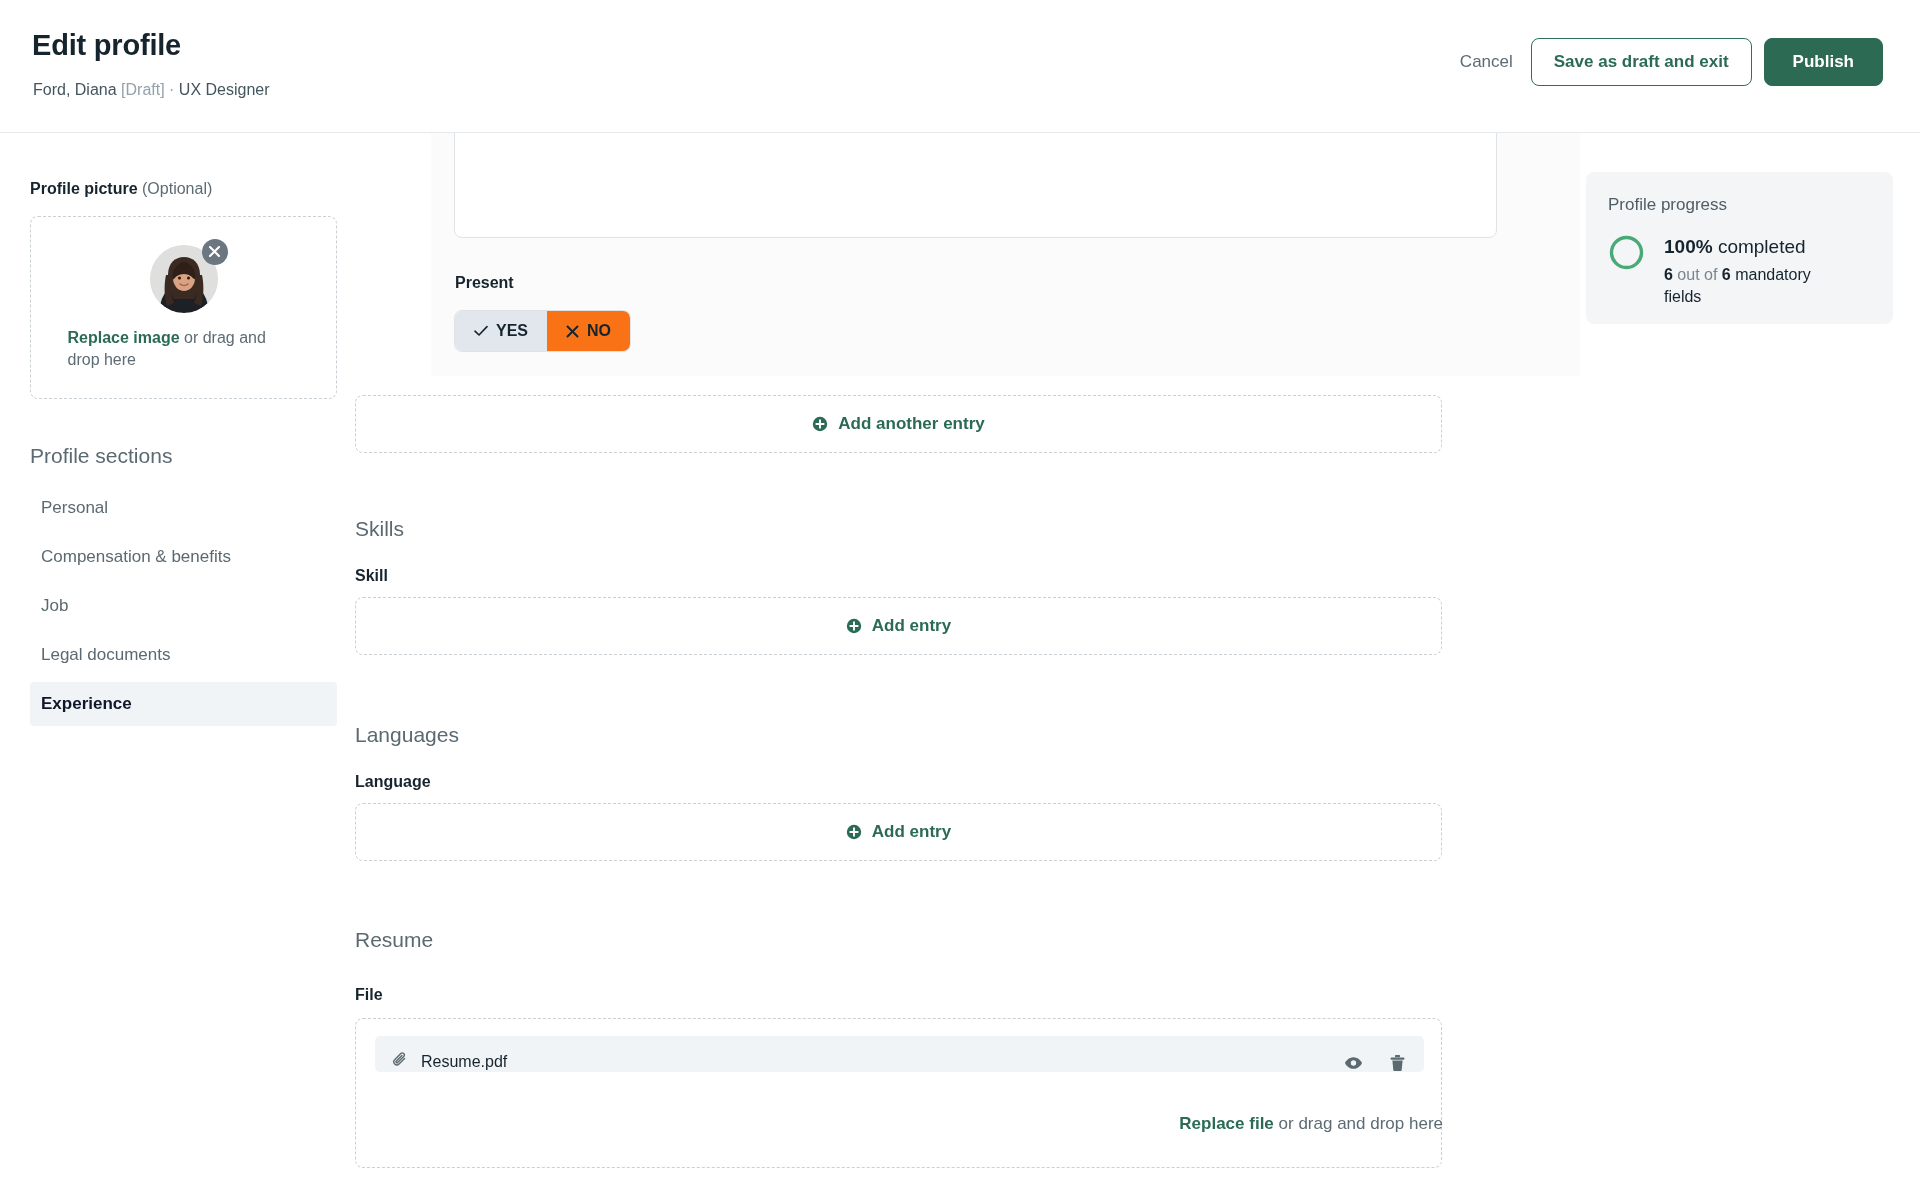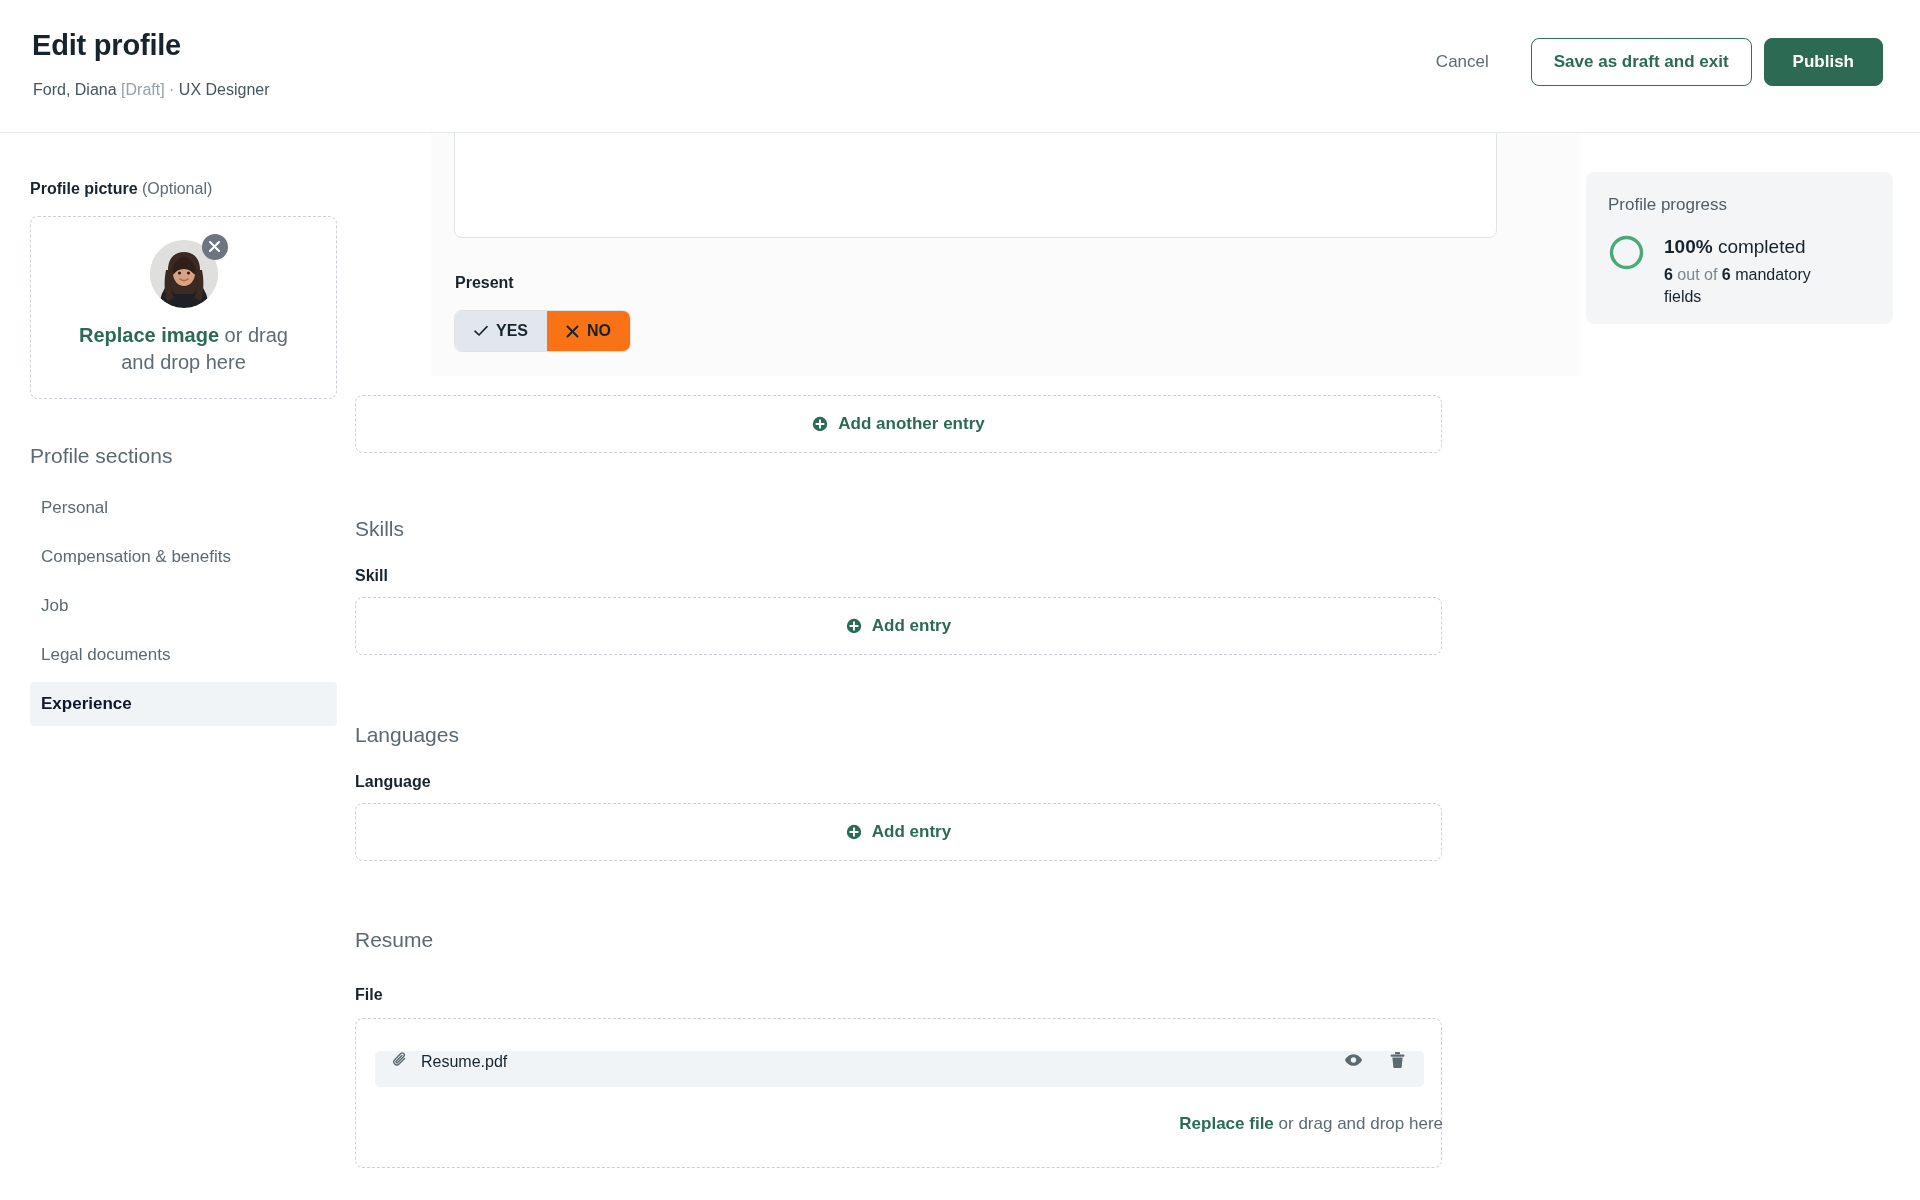--- a/index.html
+++ b/index.html
@@ -38,21 +38,21 @@
     font-family: inherit; font-size: 17px; color: #5c6b74;
     padding: 12px 18px; cursor: pointer;
   }
   .btn-draft {
     background: #ffffff;
     border: 1.5px solid #2e7059;
     color: #2b6a55;
     font-family: inherit; font-size: 17px; font-weight: bold;
     border-radius: 8px;
     padding: 13px 22px;
-    margin-left: 24px;
+    margin-left: 0;
     cursor: pointer;
     white-space: nowrap;
   }
   .btn-publish {
     background: #2c6a54;
     border: 1.5px solid #2c6a54;
     color: #ffffff;
     font-family: inherit; font-size: 17px; font-weight: bold;
     border-radius: 8px;
     padding: 13px 28px;
@@ -90,21 +90,21 @@
   .avatar-close {
     position: absolute; right: -10px; top: -6px;
     width: 26px; height: 26px; border-radius: 50%;
     background: #6b7680;
     display: flex; align-items: center; justify-content: center;
     cursor: pointer; border: none;
   }
   .avatar-close svg { display:block; }
   .dz-caption {
     margin-top: 14px; width: 232px;
-    text-align: center; font-size: 20px; line-height: 1.35;
+    text-align: left; font-size: 16px; line-height: 1.35;
     color: #5d6b74;
   }
   .dz-caption .link { color: #2b6a55; font-weight: bold; }
 
   .sections-title {
     margin-top: 45px;
     font-size: 21px; color: #5b6971; font-weight: normal;
   }
   .nav { margin-top: 18px; }
   .nav-item {
@@ -203,21 +203,21 @@
     width: 1087px; height: 150px;
     border: 1.5px dashed #c9d0d6;
     border-radius: 8px;
     background: #ffffff;
   }
   .file-row {
     position: absolute; left: 19px; top: 17px;
     width: 1049px; height: 36px;
     background: #f1f4f6;
     border-radius: 5px;
-    display: flex; align-items: flex-start; margin-top: 15px;
+    display: flex; align-items: flex-end;
   }
   .file-name {
     display: flex; align-items: center; gap: 12px;
     margin-left: 17px;
     font-size: 16px; color: #16242e;
   }
   .file-actions {
     margin-left: auto; margin-right: 18px;
     display: flex; align-items: center; gap: 26px;
   }

